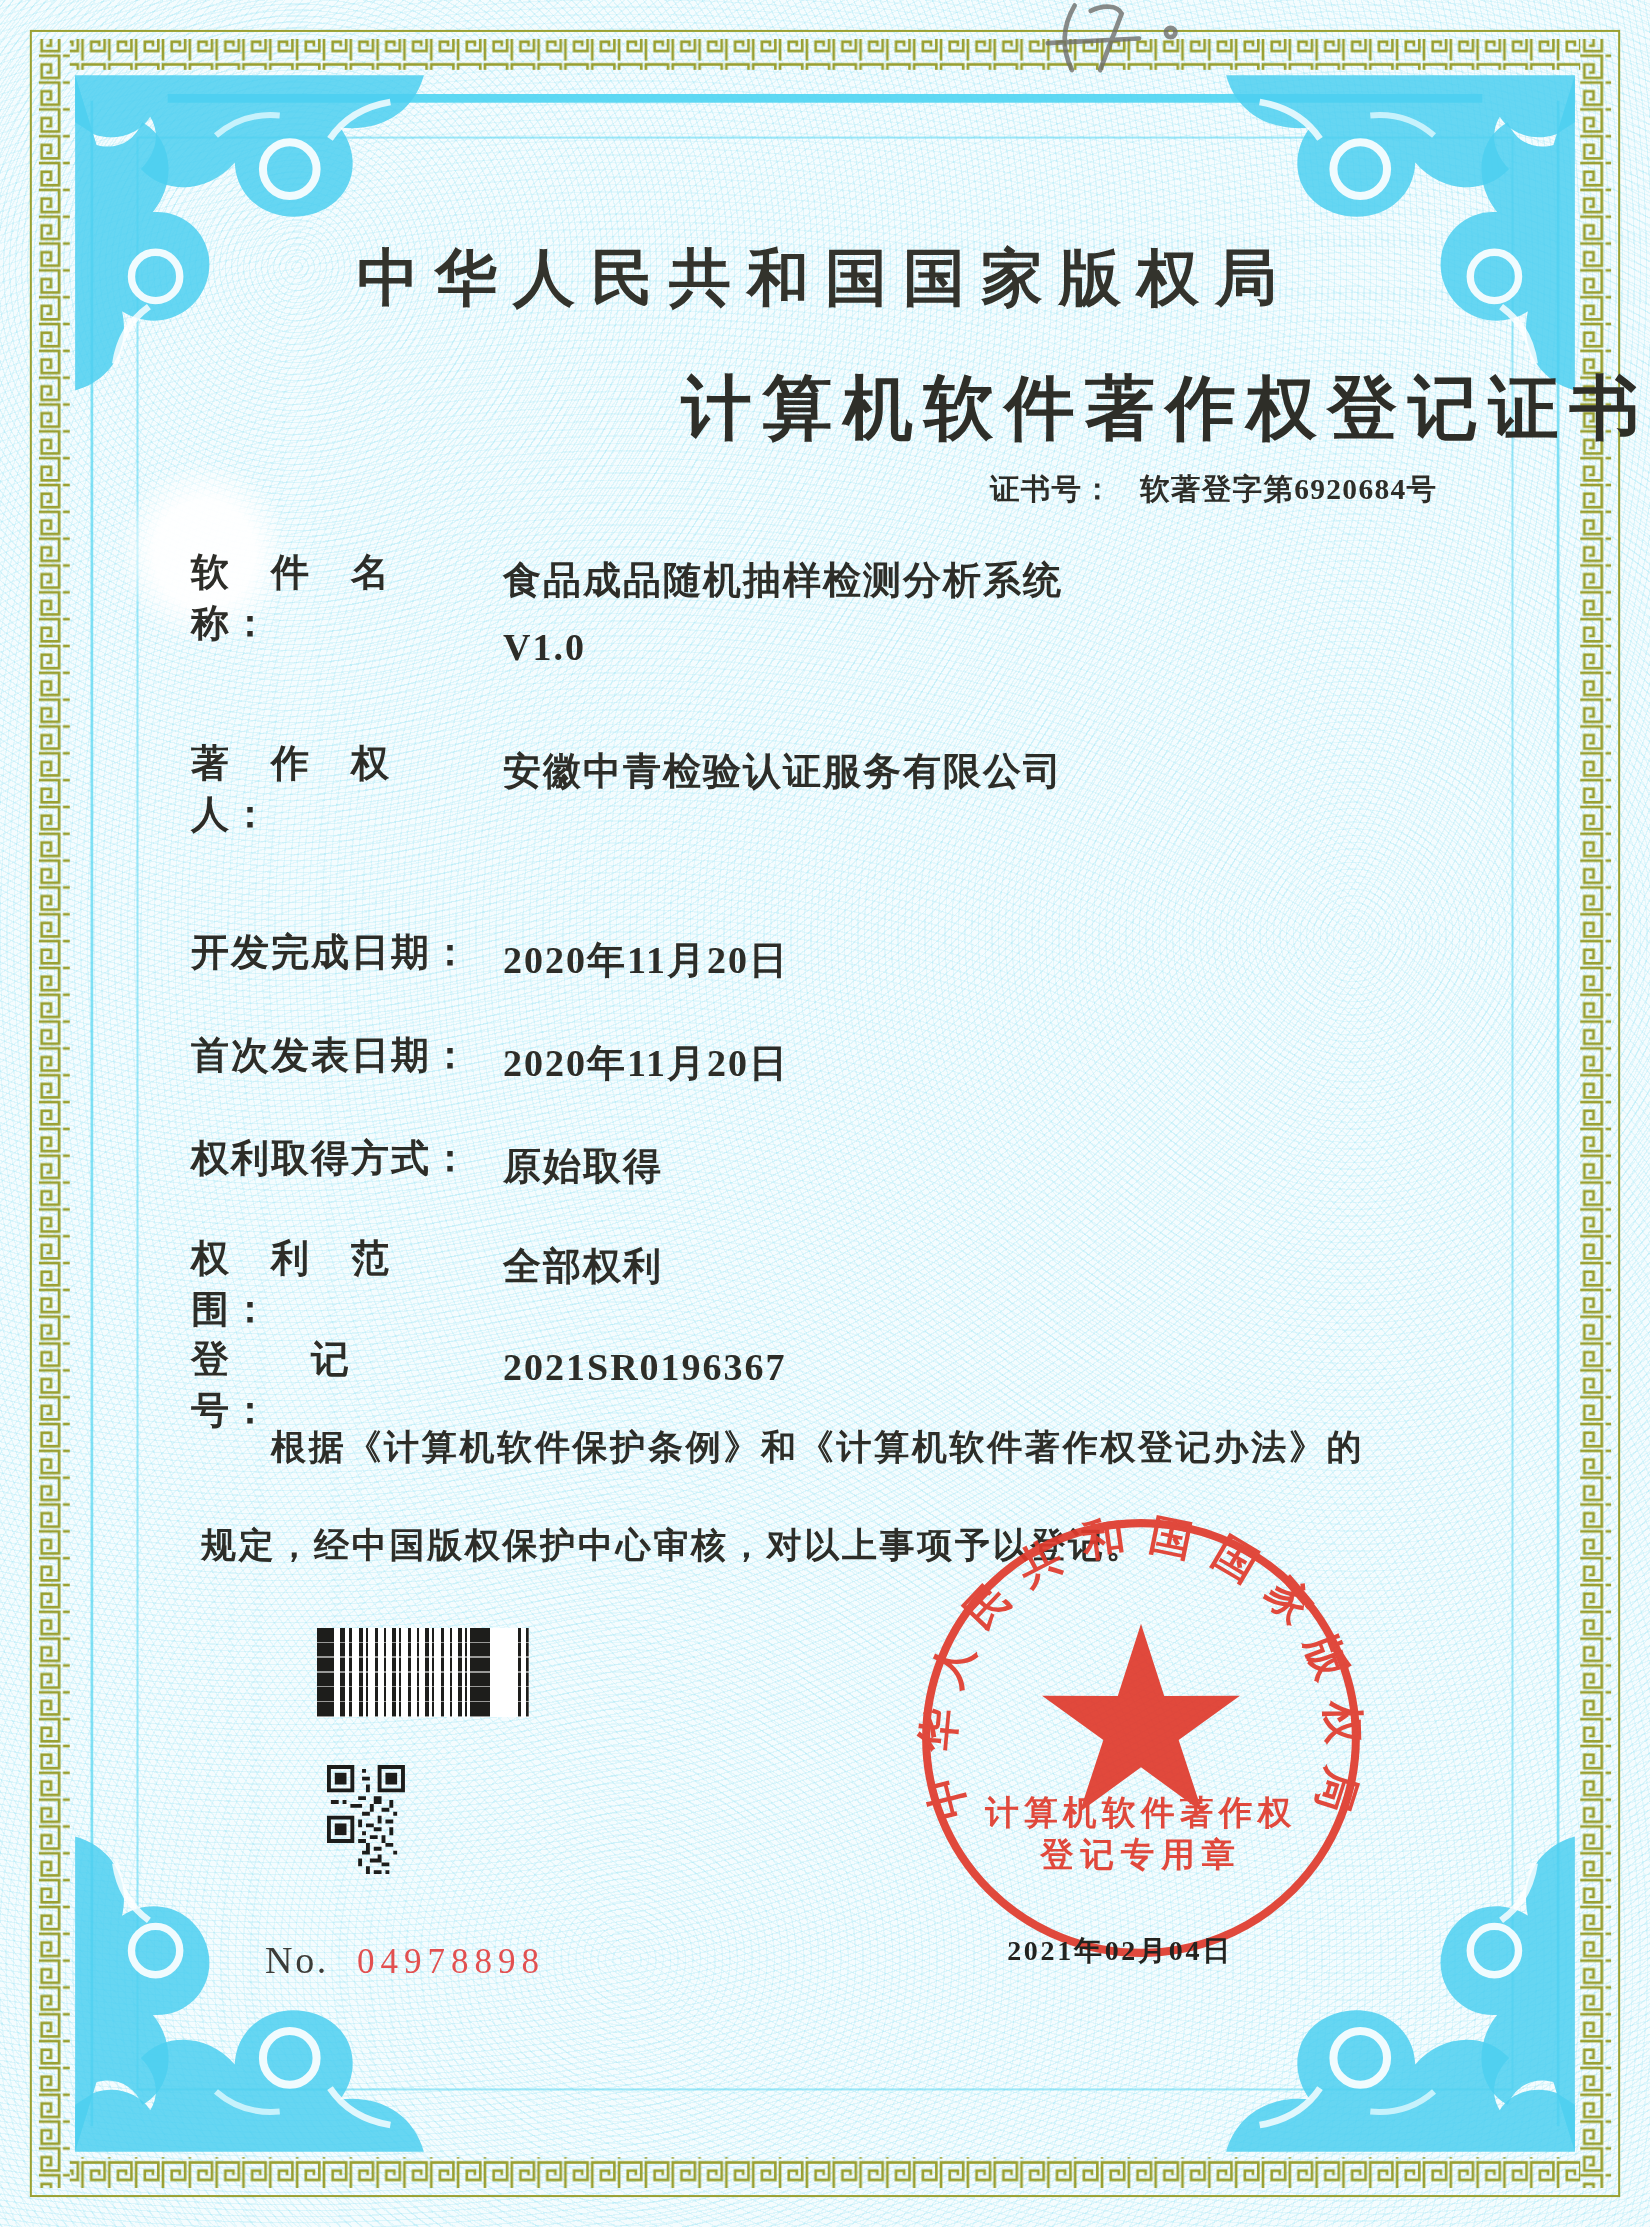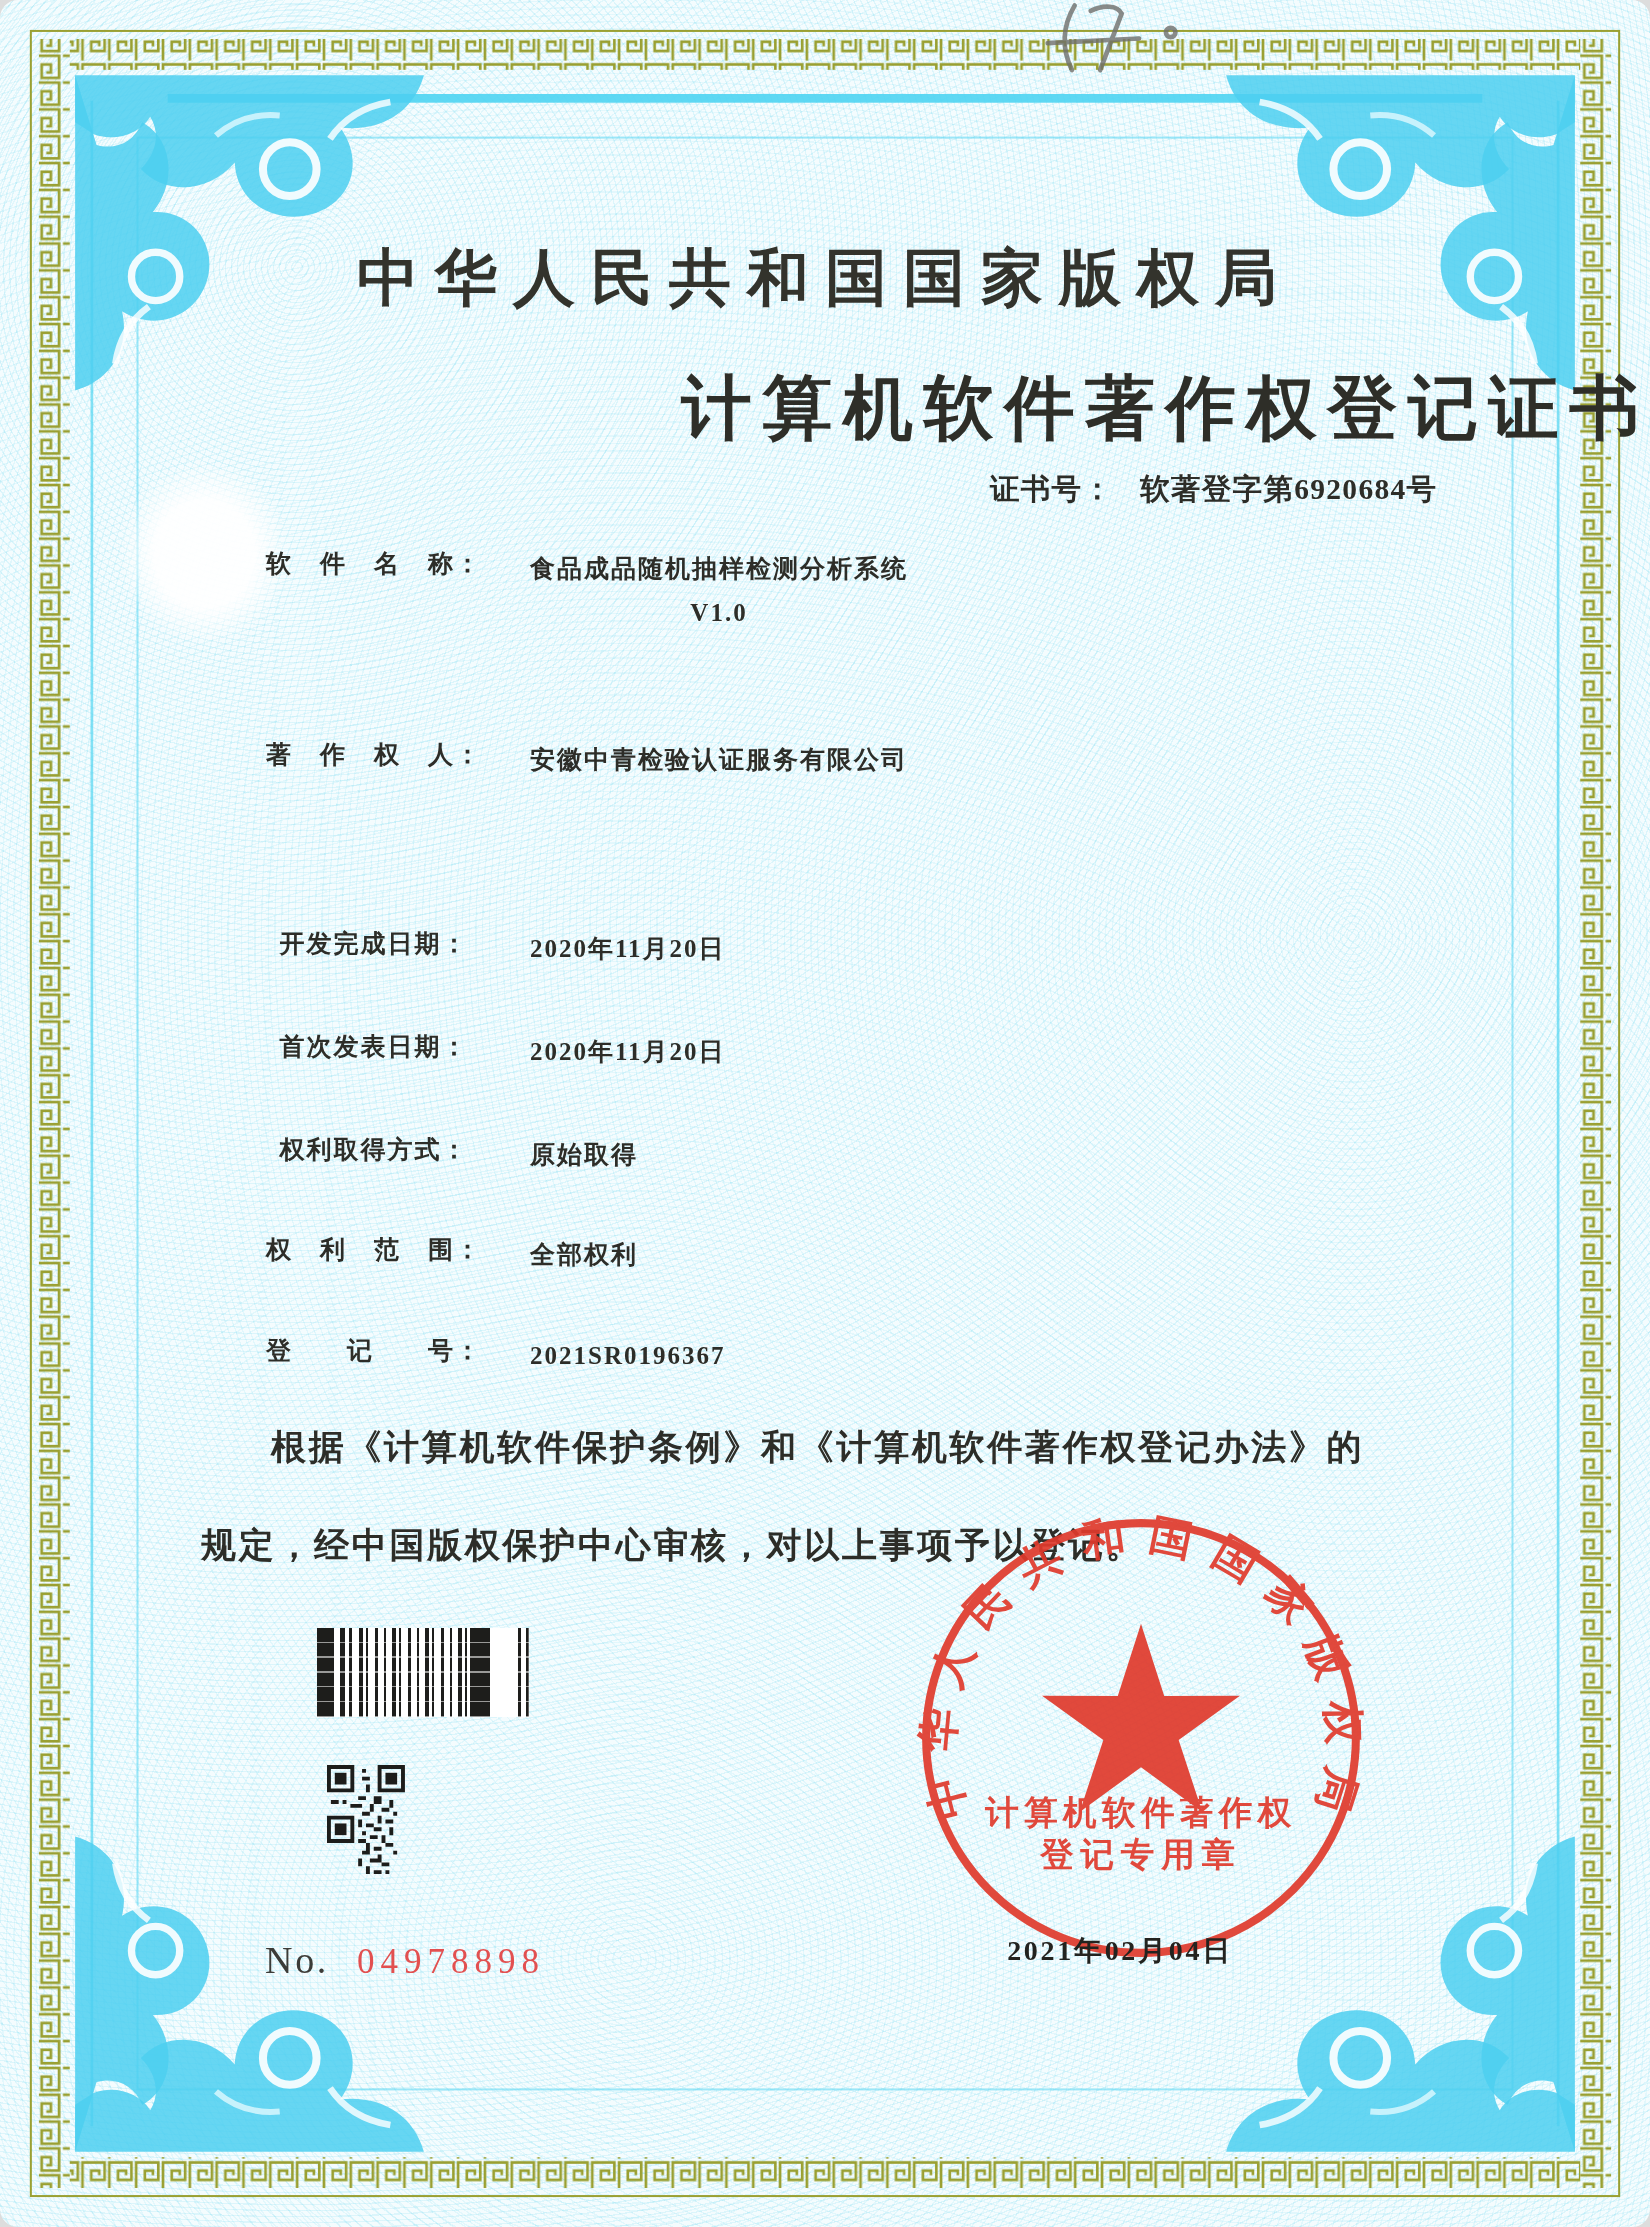--- a/index.html
+++ b/index.html
@@ -8,36 +8,35 @@
     width:1650px;height:2227px;
     margin:0 auto;
     overflow:hidden;
     background-color:#f4fcfe;
     background-image:
       repeating-radial-gradient(circle at 18% 12%, transparent 0 4.7px, rgba(73,205,235,.14) 4.7px 6px),
       repeating-radial-gradient(circle at 82% 42%, transparent 0 5.4px, rgba(73,205,235,.11) 5.4px 6.7px),
       repeating-radial-gradient(circle at 38% 88%, transparent 0 6px, rgba(73,205,235,.10) 6px 7.4px);
     font-family:"Liberation Serif","DejaVu Serif",serif;
     color:#2d2d28;
-    border-radius:18px;
   }
   .abs{position:absolute;}
   #deco{position:absolute;left:0;top:0;pointer-events:none;}
   .title{
     left:0;top:236px;width:1650px;text-align:center;
     font-size:62px;font-weight:700;letter-spacing:16px;color:#33332c;
   }
   .subtitle{
     left:0;top:362px;width:1650px;text-align:right;
     font-size:70px;font-weight:700;letter-spacing:10.7px;color:#2e2e28;
   }
   .certno{left:990px;top:470px;font-size:29.5px;font-weight:700;letter-spacing:1.3px;}
   .certno .lab{margin-right:27px;margin-top:18px;}
-  .frow{position:absolute;left:218px;display:flex;align-items:flex-start;
-        font-size:25px;font-weight:700;letter-spacing:2px;text-align:center;}
+  .frow{position:absolute;left:191px;display:flex;align-items:flex-start;
+        font-size:38px;font-weight:700;letter-spacing:2px;}
   .frow .lab{width:312px;flex:0 0 312px;}
   .frow .val{white-space:pre-line;line-height:1.75;}
   .para{
     left:201px;top:1399px;width:1265px;
     font-size:35px;font-weight:700;line-height:2.8;letter-spacing:2.7px;
     text-indent:2em;white-space:pre-line;
   }
   .barcode{
     left:317px;top:1628px;width:212px;height:89px;
     background:

